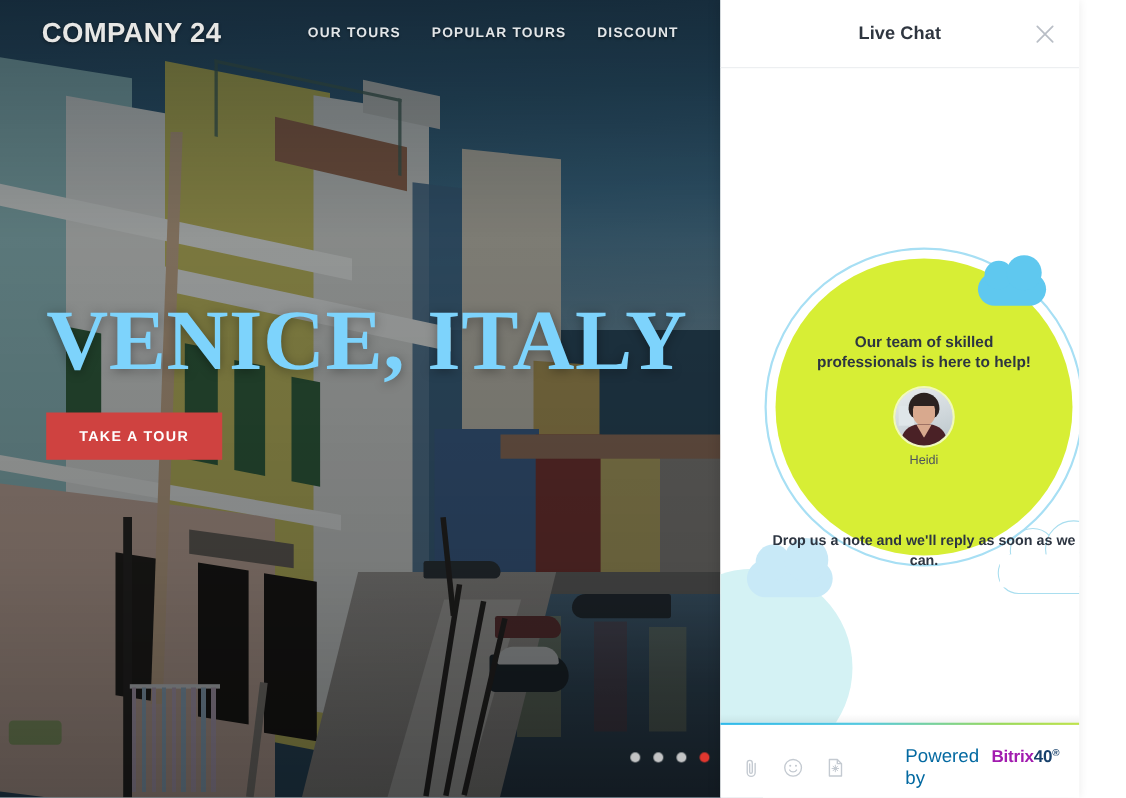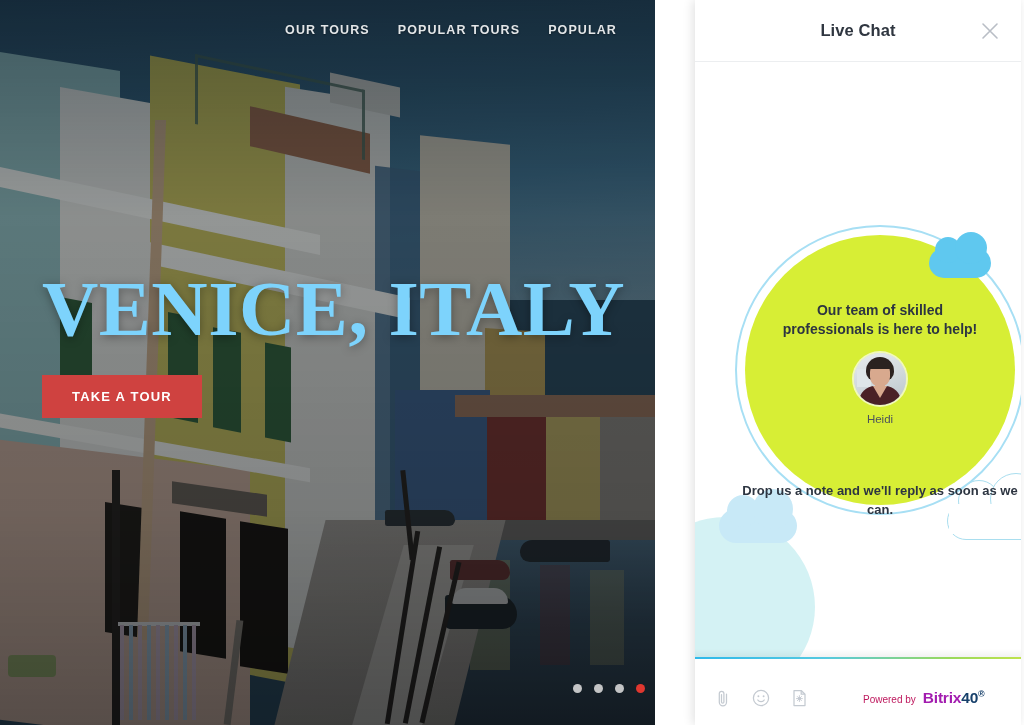--- a/index.html
+++ b/index.html
@@ -165,21 +165,20 @@
   
   .dots { position: absolute; right: 10px; bottom: 32px; display: flex; gap: 12px; z-index: 8; }
   .dot { width: 9px; height: 9px; border-radius: 50%; background: rgba(226,226,226,.85); cursor: pointer; }
   .dot.active { background: #e0372f; }
 
   
   #chat {
     position: relative; width: 326px; height: 725px;
     background: #fff; display: flex; flex-direction: column;
     box-shadow: -2px 0 10px rgba(0,0,0,.12);
-    margin-left: 40px;
   }
   .chat-head {
     position: relative; height: 62px; flex: 0 0 62px;
     display: flex; align-items: center; justify-content: center;
     border-bottom: 1px solid #eceef0; background: #fff; z-index: 5;
   }
   .chat-title { font-size: 16.5px; font-weight: 700; color: #2f3640; letter-spacing: .1px; }
   .chat-close {
     position: absolute; right: 18px; top: 50%; transform: translateY(-50%);
     width: 26px; height: 26px; display: flex; align-items: center; justify-content: center;
@@ -271,21 +270,21 @@
     position: absolute; left: 0; right: 0; top: 0; height: 2px;
     background: linear-gradient(90deg, #2fb9ea 0%, #56c9e0 40%, #9ad95c 78%, #bfe34d 100%);
   }
   .foot-shadow { position:absolute; left:0; right:0; top:-8px; height:8px;
                  background: linear-gradient(180deg, rgba(0,0,0,0), rgba(0,0,0,.05)); }
   .foot-row { position: absolute; left: 0; right: 0; top: 14px; height: 54px;
               display: flex; align-items: center; padding: 0 18px; }
   .foot-icons { display: flex; gap: 18px; align-items: center; }
   .foot-ico { width: 20px; height: 20px; display: flex; align-items: center; justify-content: center; cursor: pointer; }
   .powered { margin-left: 54px; display: flex; align-items: baseline; gap: 7px; }
-  .powered-text { font-size: 10px; color: #be185d; }
+  .powered-text { font-size: 17px; color: #0369a1; }
   .brand { font-size: 15.5px; font-weight: 700; letter-spacing: -.2px; }
   .brand .b1 { color: #a21caf; }
   .brand .b2 { color: #17406b; }
   .brand .reg { font-size: 9px; color: #17406b; vertical-align: super; }
 </style>
 </head>
 <body>
 
 <div id="app">
 
@@ -351,24 +350,25 @@
 
       <div class="rack-bar"></div>
       <div class="rack"></div>
       <div class="flower"></div>
 
       <div class="desat"></div>
       <div class="grade"></div>
     </div>
 
     <nav class="nav">
+      <div class="logo">COMPANY 24</div>
       <div class="nav-links">
         <a class="nav-link">OUR TOURS</a>
         <a class="nav-link">POPULAR TOURS</a>
-        <a class="nav-link">POPULAR</a>
+        <a class="nav-link">DISCOUNT</a>
       </div>
     </nav>
 
     <div class="hero-body">
       <h1 class="hero-title">VENICE, ITALY</h1>
       <button class="cta">TAKE A TOUR</button>
     </div>
 
     <div class="dots">
       <span class="dot"></span>

